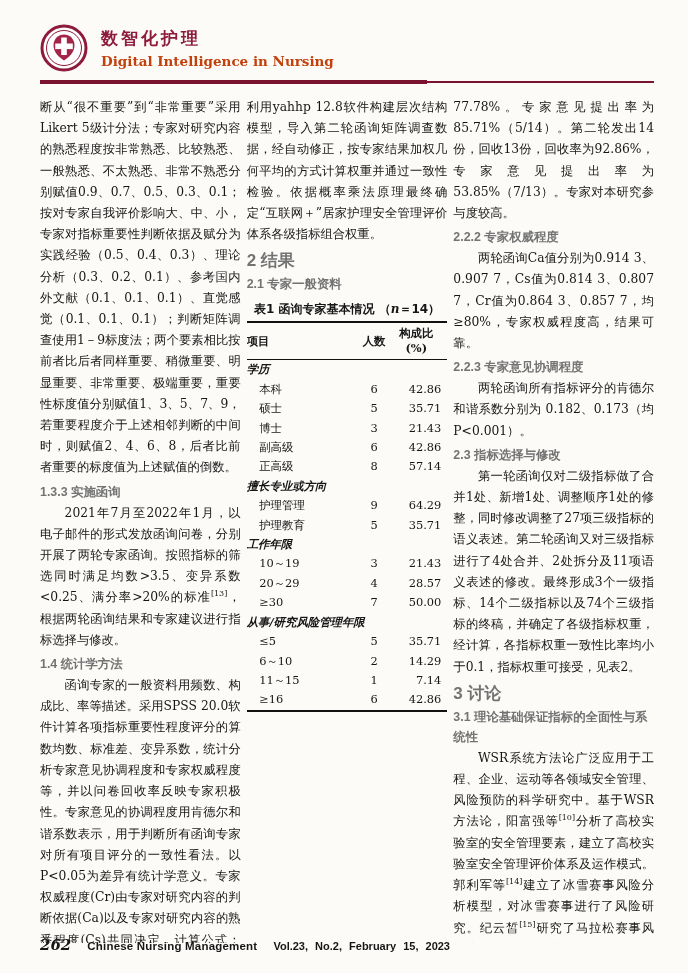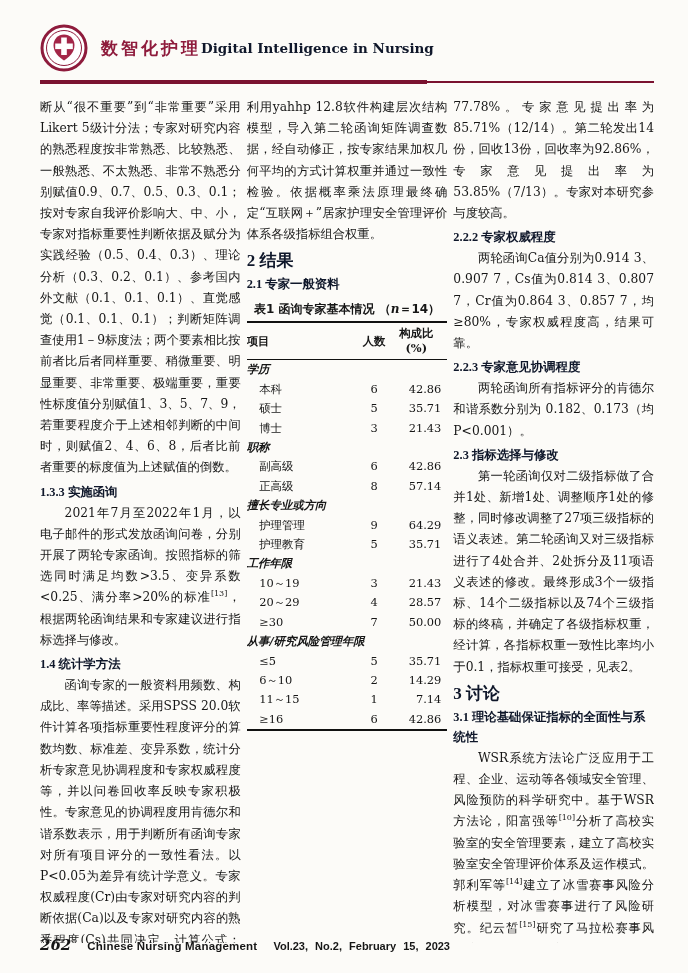--- a/index.html
+++ b/index.html
@@ -8,41 +8,41 @@
     background:#fcfbf8;
     font-family:"DejaVu Serif","Liberation Serif",serif;
     color:#161616;
     position:relative;
   }
   .page { padding:20px 34px 0 40px; }
 
   
   .header { display:flex; align-items:center; gap:13px; height:56px; }
   .logo { width:48px; height:48px; flex:0 0 auto; }
-  .title-block { display:flex; flex-direction:row; justify-content:center; }
+  .title-block { display:flex; flex-direction:column; justify-content:center; }
   .title-zh {
     font-family:"DejaVu Sans","Liberation Sans",sans-serif;
     font-weight:bold; font-size:17px; letter-spacing:3px; color:#8e1b3c;
   }
   .title-en {
     font-family:"DejaVu Serif","Liberation Serif",serif;
-    font-weight:bold; font-size:13.5px; color:#0f172a; margin-top:3px;
+    font-weight:bold; font-size:13.5px; color:#c2410c; margin-top:3px;
   }
   .header-rule { position:relative; height:6px; margin-top:4px; }
   .header-rule .thick { position:absolute; left:0; top:0; width:63%; height:4px; background:#7a1230; }
   .header-rule .thin  { position:absolute; left:63%; top:1px; right:0; height:2px; background:#7a1230; }
 
   
   .columns { display:flex; gap:6px; margin-top:11px; height:846px; overflow:hidden;justify-content:space-between; }
   .col { flex:1 1 0; font-size:12.3px; line-height:21.2px; text-align:justify; overflow:hidden; }
   .col p { margin:0; }
   .col p.indent { text-indent:2em; }
   .heading {
-    font-family:Liberation Serif, serif;
-    font-weight:bold; color:#0f172a; font-size:12.4px;
+    font-family:Liberation Sans, sans-serif;
+    font-weight:bold; color:#737373; font-size:12.4px;
     margin:3px 0 1px; line-height:20px; text-align:left;
   }
   .heading.major { font-size:17px; margin:6px 0 2px; }
   sup.ref { font-size:8px; line-height:0; vertical-align:super; }
 
   
   .tbl-wrap { margin:7px 0 5px; }
   .tbl-title {
     text-align:center; font-weight:bold; font-size:12px;
     font-family:"DejaVu Sans","Liberation Sans",sans-serif;
@@ -138,23 +138,20 @@
                 <td class="c-item item-cell">硕士</td>
                 <td class="c-num">5</td>
                 <td class="c-pct">35.71</td>
               </tr>
               <tr>
                 <td class="c-item item-cell">博士</td>
                 <td class="c-num">3</td>
                 <td class="c-pct">21.43</td>
               </tr>
               <tr>
-                <td colspan="3" class="group">职称</td>
-              </tr>
-              <tr>
                 <td class="c-item item-cell">副高级</td>
                 <td class="c-num">6</td>
                 <td class="c-pct">42.86</td>
               </tr>
               <tr>
                 <td class="c-item item-cell">正高级</td>
                 <td class="c-num">8</td>
                 <td class="c-pct">57.14</td>
               </tr>
               <tr>
@@ -211,21 +208,21 @@
                 <td class="c-num">6</td>
                 <td class="c-pct">42.86</td>
               </tr>
             </tbody>
         </table>
       </div>
 
     </div>
 
     <div class="col">
-      <p>77.78%。专家意见提出率为85.71%（12/14）。第二轮发出14份，回收13份，回收率为92.86%，专家意见提出率为53.85%（7/13）。专家对本研究参与度较高。</p>
+      <p>77.78%。专家意见提出率为85.71%（5/14）。第二轮发出14份，回收13份，回收率为92.86%，专家意见提出率为53.85%（7/13）。专家对本研究参与度较高。</p>
       <div class="heading">2.2.2  专家权威程度</div>
       <p class="indent">两轮函询Ca值分别为0.914 3、0.907 7，Cs值为0.814 3、0.807 7，Cr值为0.864 3、0.857 7，均≥80%，专家权威程度高，结果可靠。</p>
       <div class="heading">2.2.3  专家意见协调程度</div>
       <p class="indent">两轮函询所有指标评分的肯德尔和谐系数分别为 0.182、0.173（均P&lt;0.001）。</p>
       <div class="heading">2.3  指标选择与修改</div>
       <p class="indent">第一轮函询仅对二级指标做了合并1处、新增1处、调整顺序1处的修整，同时修改调整了27项三级指标的语义表述。第二轮函询又对三级指标进行了4处合并、2处拆分及11项语义表述的修改。最终形成3个一级指标、14个二级指标以及74个三级指标的终稿，并确定了各级指标权重，经计算，各指标权重一致性比率均小于0.1，指标权重可接受，见表2。</p>
       <div class="heading major">3  讨论</div>
       <div class="heading">3.1  理论基础保证指标的全面性与系统性</div>
       <p class="indent"><span>WSR系统方法论广泛应用于工程、企业、运动等各领域安全管理、风险预防的科学研究中。基于WSR方法论，阳富强等</span><sup class="ref">[10]</sup><span>分析了高校实验室的安全管理要素，建立了高校实验室安全管理评价体系及运作模式。郭利军等</span><sup class="ref">[14]</sup><span>建立了冰雪赛事风险分析模型，对冰雪赛事进行了风险研究。纪云皙</span><sup class="ref">[15]</sup><span>研究了马拉松赛事风险防范机制。柳长庆等</span></p>
     </div>

